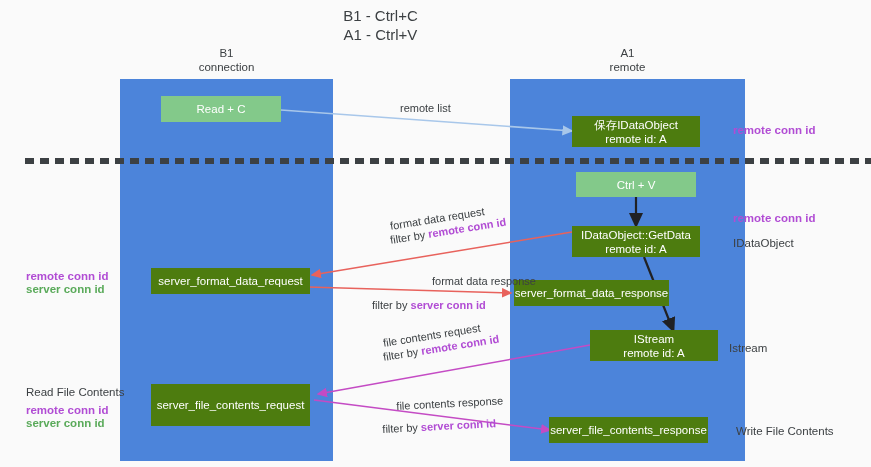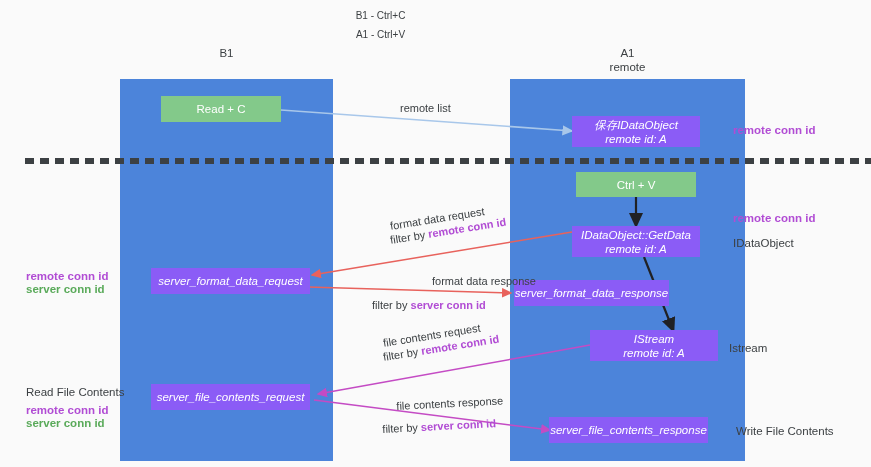--- a/index.html
+++ b/index.html
@@ -15,21 +15,21 @@
     font-family: "Liberation Sans", "DejaVu Sans", sans-serif;
     overflow: hidden;
   }
   
   .title {
     position: absolute;
     left: 0;
     top: 6px;
     width: 761px;
     text-align: center;
-    font-size: 10px;
+    font-size: 15px;
     color: #3c4043;
     line-height: 19px;
   }
   
   .col-head {
     position: absolute;
     text-align: center;
     font-size: 11.5px;
     color: #3c4043;
     line-height: 14px;
@@ -59,21 +59,21 @@
     flex-direction: column;
     align-items: center;
     justify-content: center;
     color: #ffffff;
     font-size: 11.5px;
     line-height: 14px;
     text-align: center;
     z-index: 4;
   }
   .node.green { background: #83c98a; }
-  .node.orange { background: #8b5cf6; font-style: italic; }
+  .node.orange { background: #4d7c0f; }
   
   .annot {
     position: absolute;
     font-size: 11.5px;
     line-height: 14px;
     color: #3c4043;
     white-space: nowrap;
     z-index: 5;
   }
   .annot.bold { font-weight: bold; }
@@ -102,20 +102,21 @@
 
 <div id="canvas">
 
   <div class="title">
     <div>B1 - Ctrl+C</div>
     <div>A1 - Ctrl+V</div>
   </div>
 
   <div class="col-head" style="left:120px; top:46px; width:213px;">
     <div>B1</div>
+    <div>connection</div>
   </div>
   <div class="col-head" style="left:510px; top:46px; width:235px;">
     <div>A1</div>
     <div>remote</div>
   </div>
 
   <div class="lane" style="left:120px; top:79px; width:213px; height:382px;"></div>
   <div class="lane" style="left:510px; top:79px; width:235px; height:382px;"></div>
 
   <svg class="edges" viewBox="0 0 871 467">
@@ -175,21 +176,21 @@
 
   <div class="node orange" style="left:514px; top:280px; width:155px; height:26px;">
     <span>server_format_data_response</span>
   </div>
 
   <div class="node orange" style="left:590px; top:330px; width:128px; height:31px;">
     <span>IStream</span>
     <span>remote id: A</span>
   </div>
 
-  <div class="node orange" style="left:151px; top:384px; width:159px; height:26px;">
+  <div class="node orange" style="left:151px; top:384px; width:159px; height:42px;">
     <span>server_file_contents_request</span>
   </div>
 
   <div class="node orange" style="left:549px; top:417px; width:159px; height:26px;">
     <span>server_file_contents_response</span>
   </div>
 
   <div class="edge-label" style="left:400px; top:101px;">
     <span>remote list</span>
   </div>

